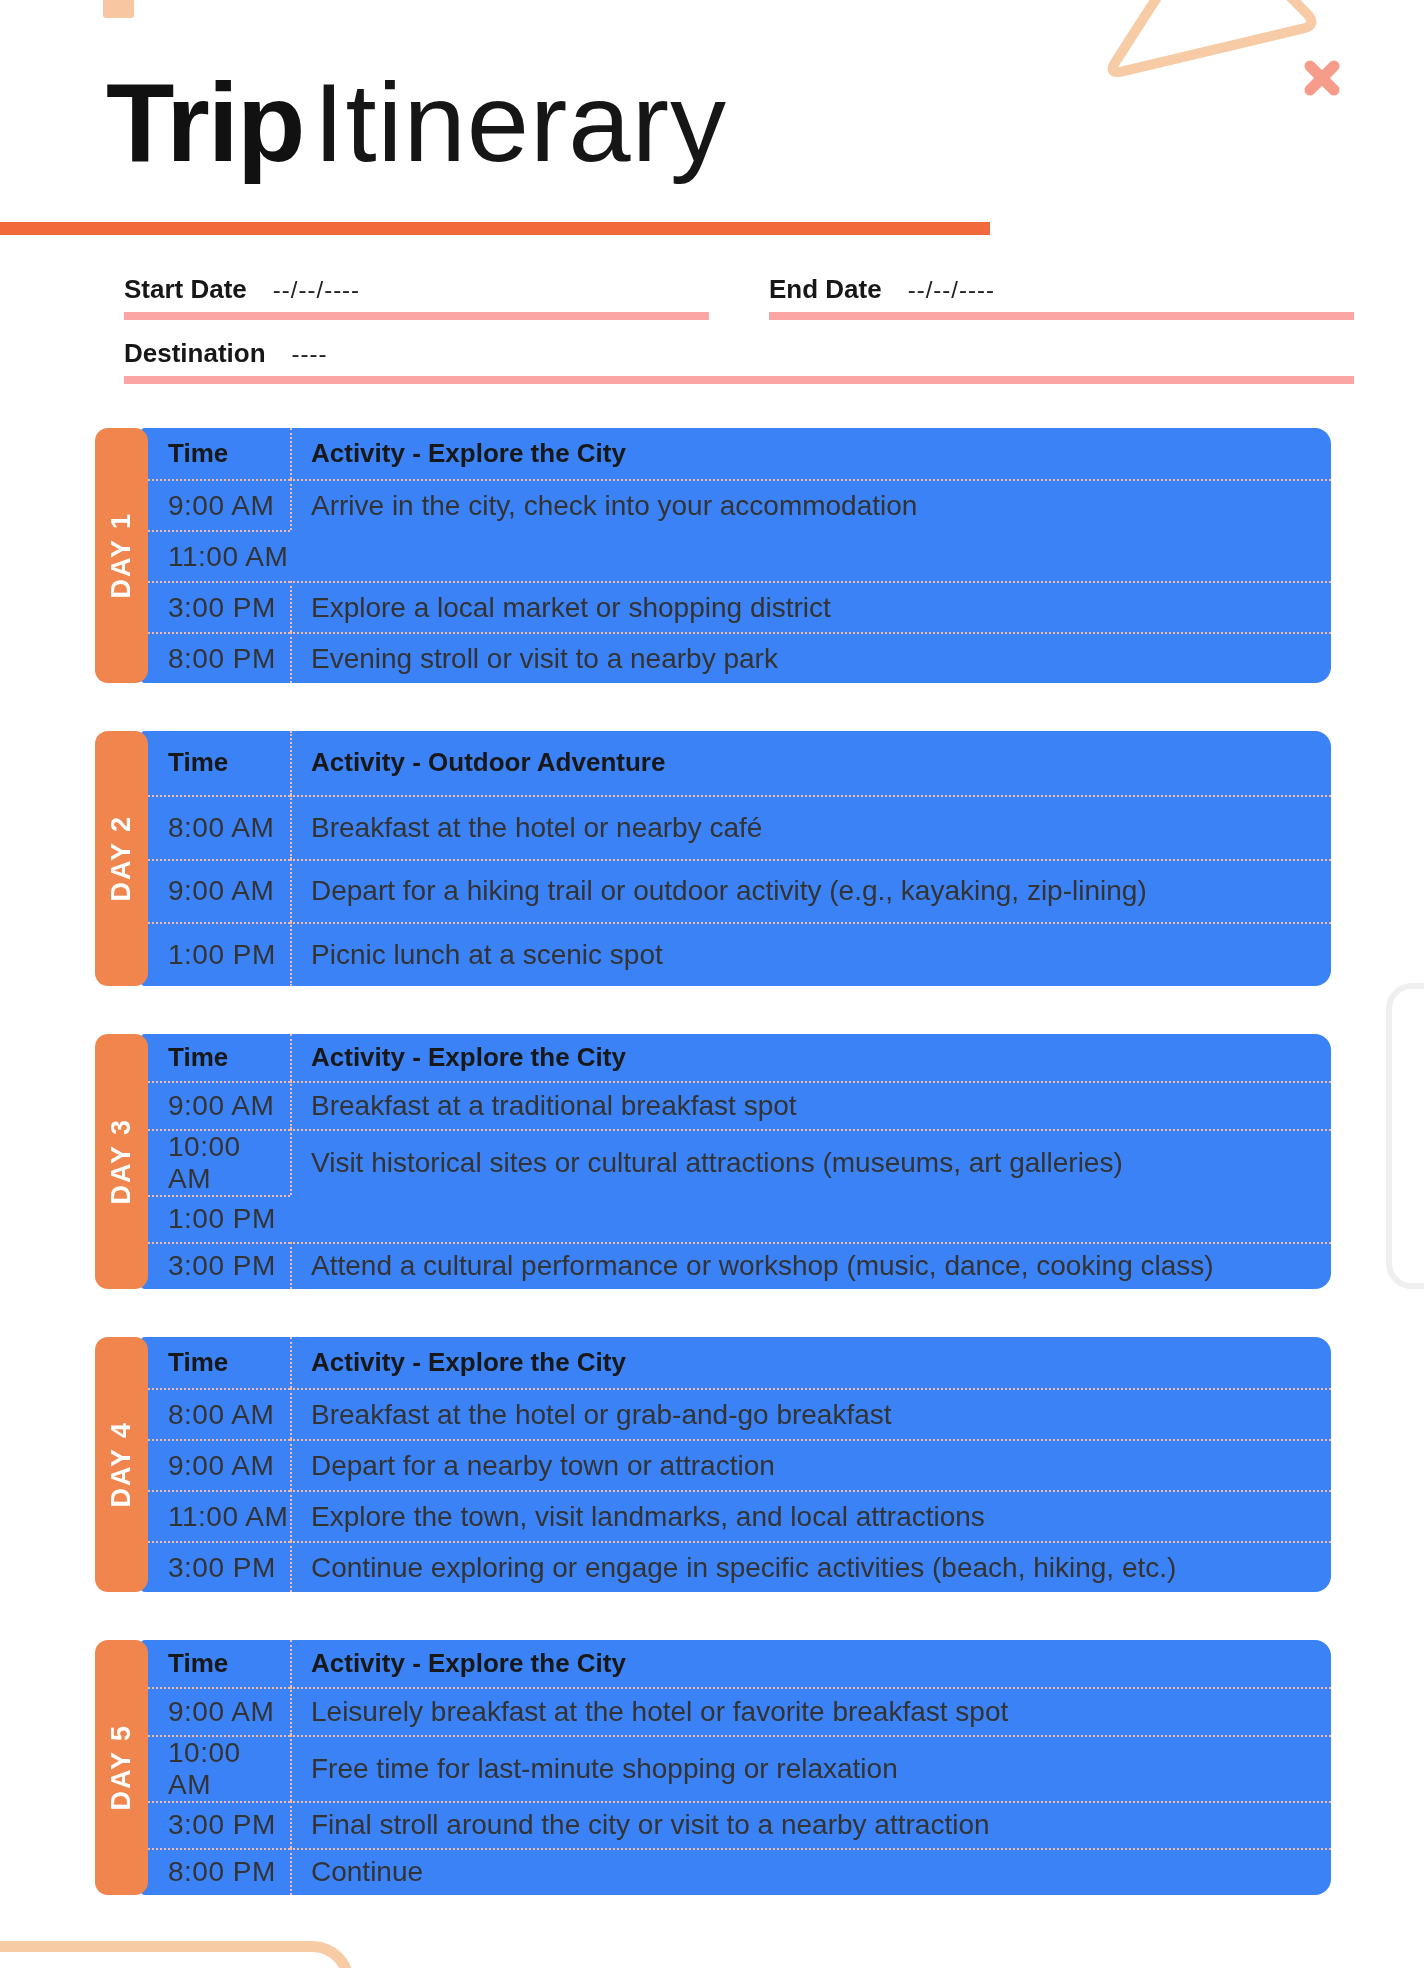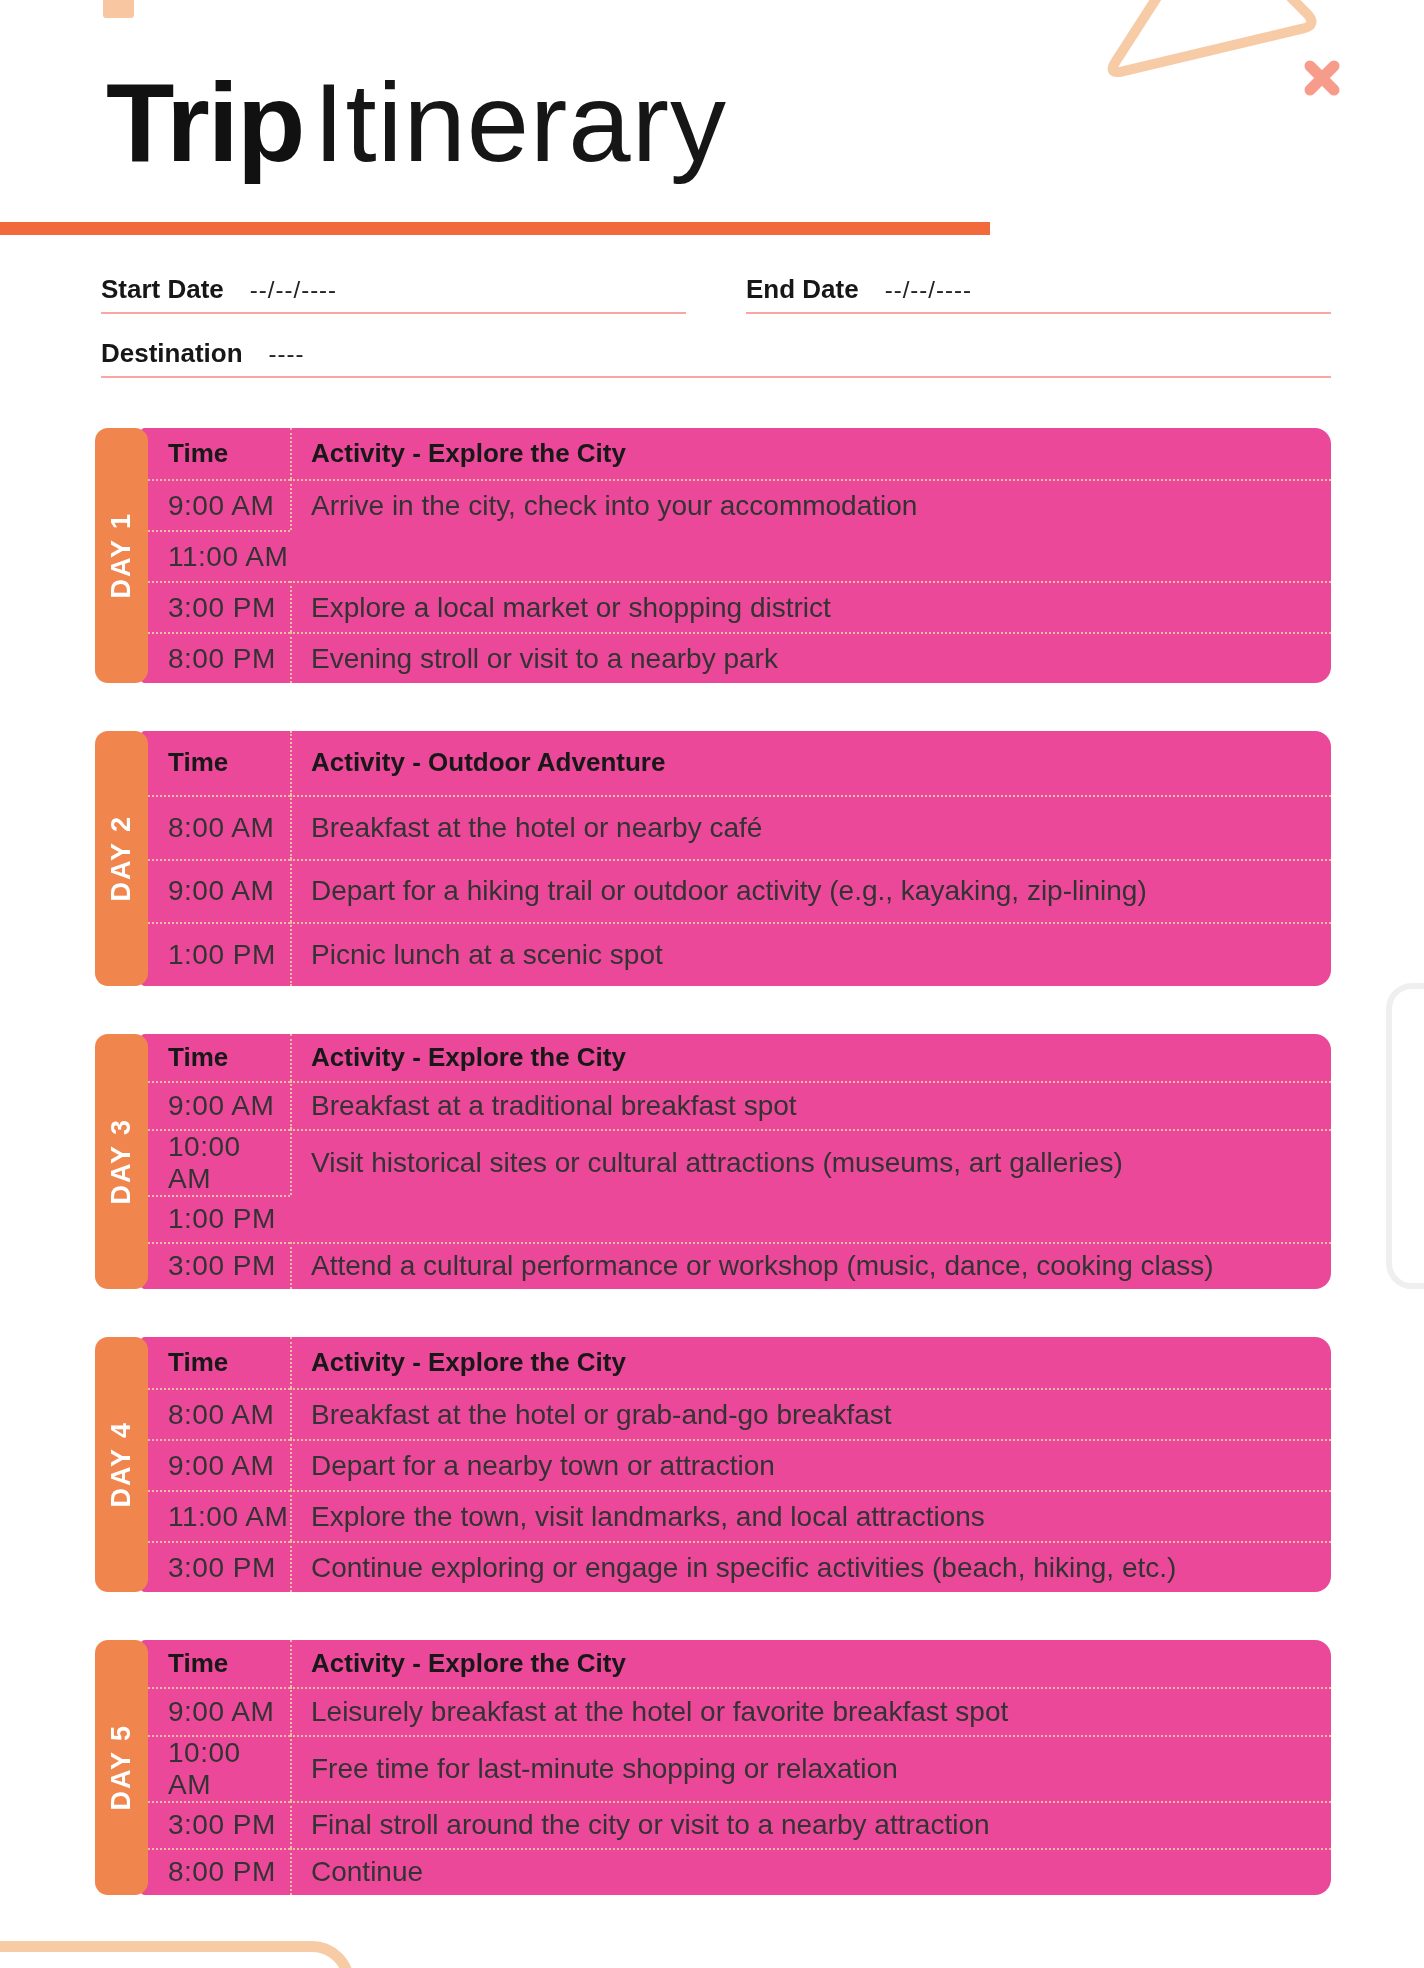--- a/index.html
+++ b/index.html
@@ -13,39 +13,39 @@
   .deco-triangle{left:1075px;top:-100px;width:280px;height:200px;}
   .deco-x{left:1301px;top:57px;width:42px;height:42px;}
   .deco-gray-rect{left:1386px;top:983px;width:220px;height:294px;border:6px solid #EFEFEF;border-radius:26px;}
   .deco-bottom-rect{left:-80px;top:1941px;width:412px;height:320px;border:11px solid #F7CBA3;border-radius:42px;}
   
   .title{position:absolute;left:96px;top:54px;margin:10px;font-size:112px;line-height:1.05;letter-spacing:-2px;white-space:nowrap;}
   .title-bold{font-weight:800;color:#111111;}
   .title-light{font-weight:300;color:#161616;margin-left:10px;letter-spacing:1px;}
   .title-rule{position:absolute;left:0;top:222px;width:990px;height:13px;background:#F26A3C;}
   
-  .field{position:absolute;height:38px;border-bottom:2px solid #fca5a5;white-space:nowrap;}
+  .field{position:absolute;height:38px;border-bottom:8px solid #fca5a5;white-space:nowrap;margin-left:23px;}
   .field-label{font-weight:700;font-size:26px;color:#171717;}
   .field-value{font-size:24px;color:#222222;margin-left:26px;letter-spacing:1px;}
   .field-start{left:101px;top:274px;width:585px;}
   .field-end{left:746px;top:274px;width:585px;}
   .field-destination{left:101px;top:338px;width:1230px;}
   
   .day-block{position:absolute;left:95px;width:1236px;height:255px;}
   .pos-d1{top:428px;} .pos-d2{top:731px;} .pos-d3{top:1034px;} .pos-d4{top:1337px;} .pos-d5{top:1640px;}
   .day-badge{
     position:absolute;left:0;top:0;width:53px;height:255px;background:#F0854E;border-radius:13px;
     z-index:2;display:flex;align-items:center;justify-content:center;
   }
   .day-badge span{
     writing-mode:vertical-rl;transform:rotate(180deg);
     color:#ffffff;font-weight:700;font-size:27px;letter-spacing:2px;white-space:nowrap;
   }
   .day-table{
-    position:absolute;left:46px;top:0;right:0;height:255px;background:#ec4899;
+    position:absolute;left:46px;top:0;right:0;height:255px;background:#3b82f6;
     border-radius:4px 16px 16px 4px;display:flex;flex-direction:column;z-index:1;
   }
   .t-row{flex:1;display:flex;align-items:stretch;}
   .t-row + .t-row .cell{border-top:2px dotted #F2BCA4;}
   .cell{display:flex;align-items:center;}
   .cell-time{flex:0 0 122px;padding-left:27px;}
   .cell-act{flex:1;padding-left:19px;border-left:2px dotted #F2BCA4;padding-right:32px;}
   .t-head .cell{font-weight:700;font-size:26px;color:#181818;}
   .t-body .cell{font-size:28px;color:#333333;}
   .t-body .cell-time{letter-spacing:0.5px;}

